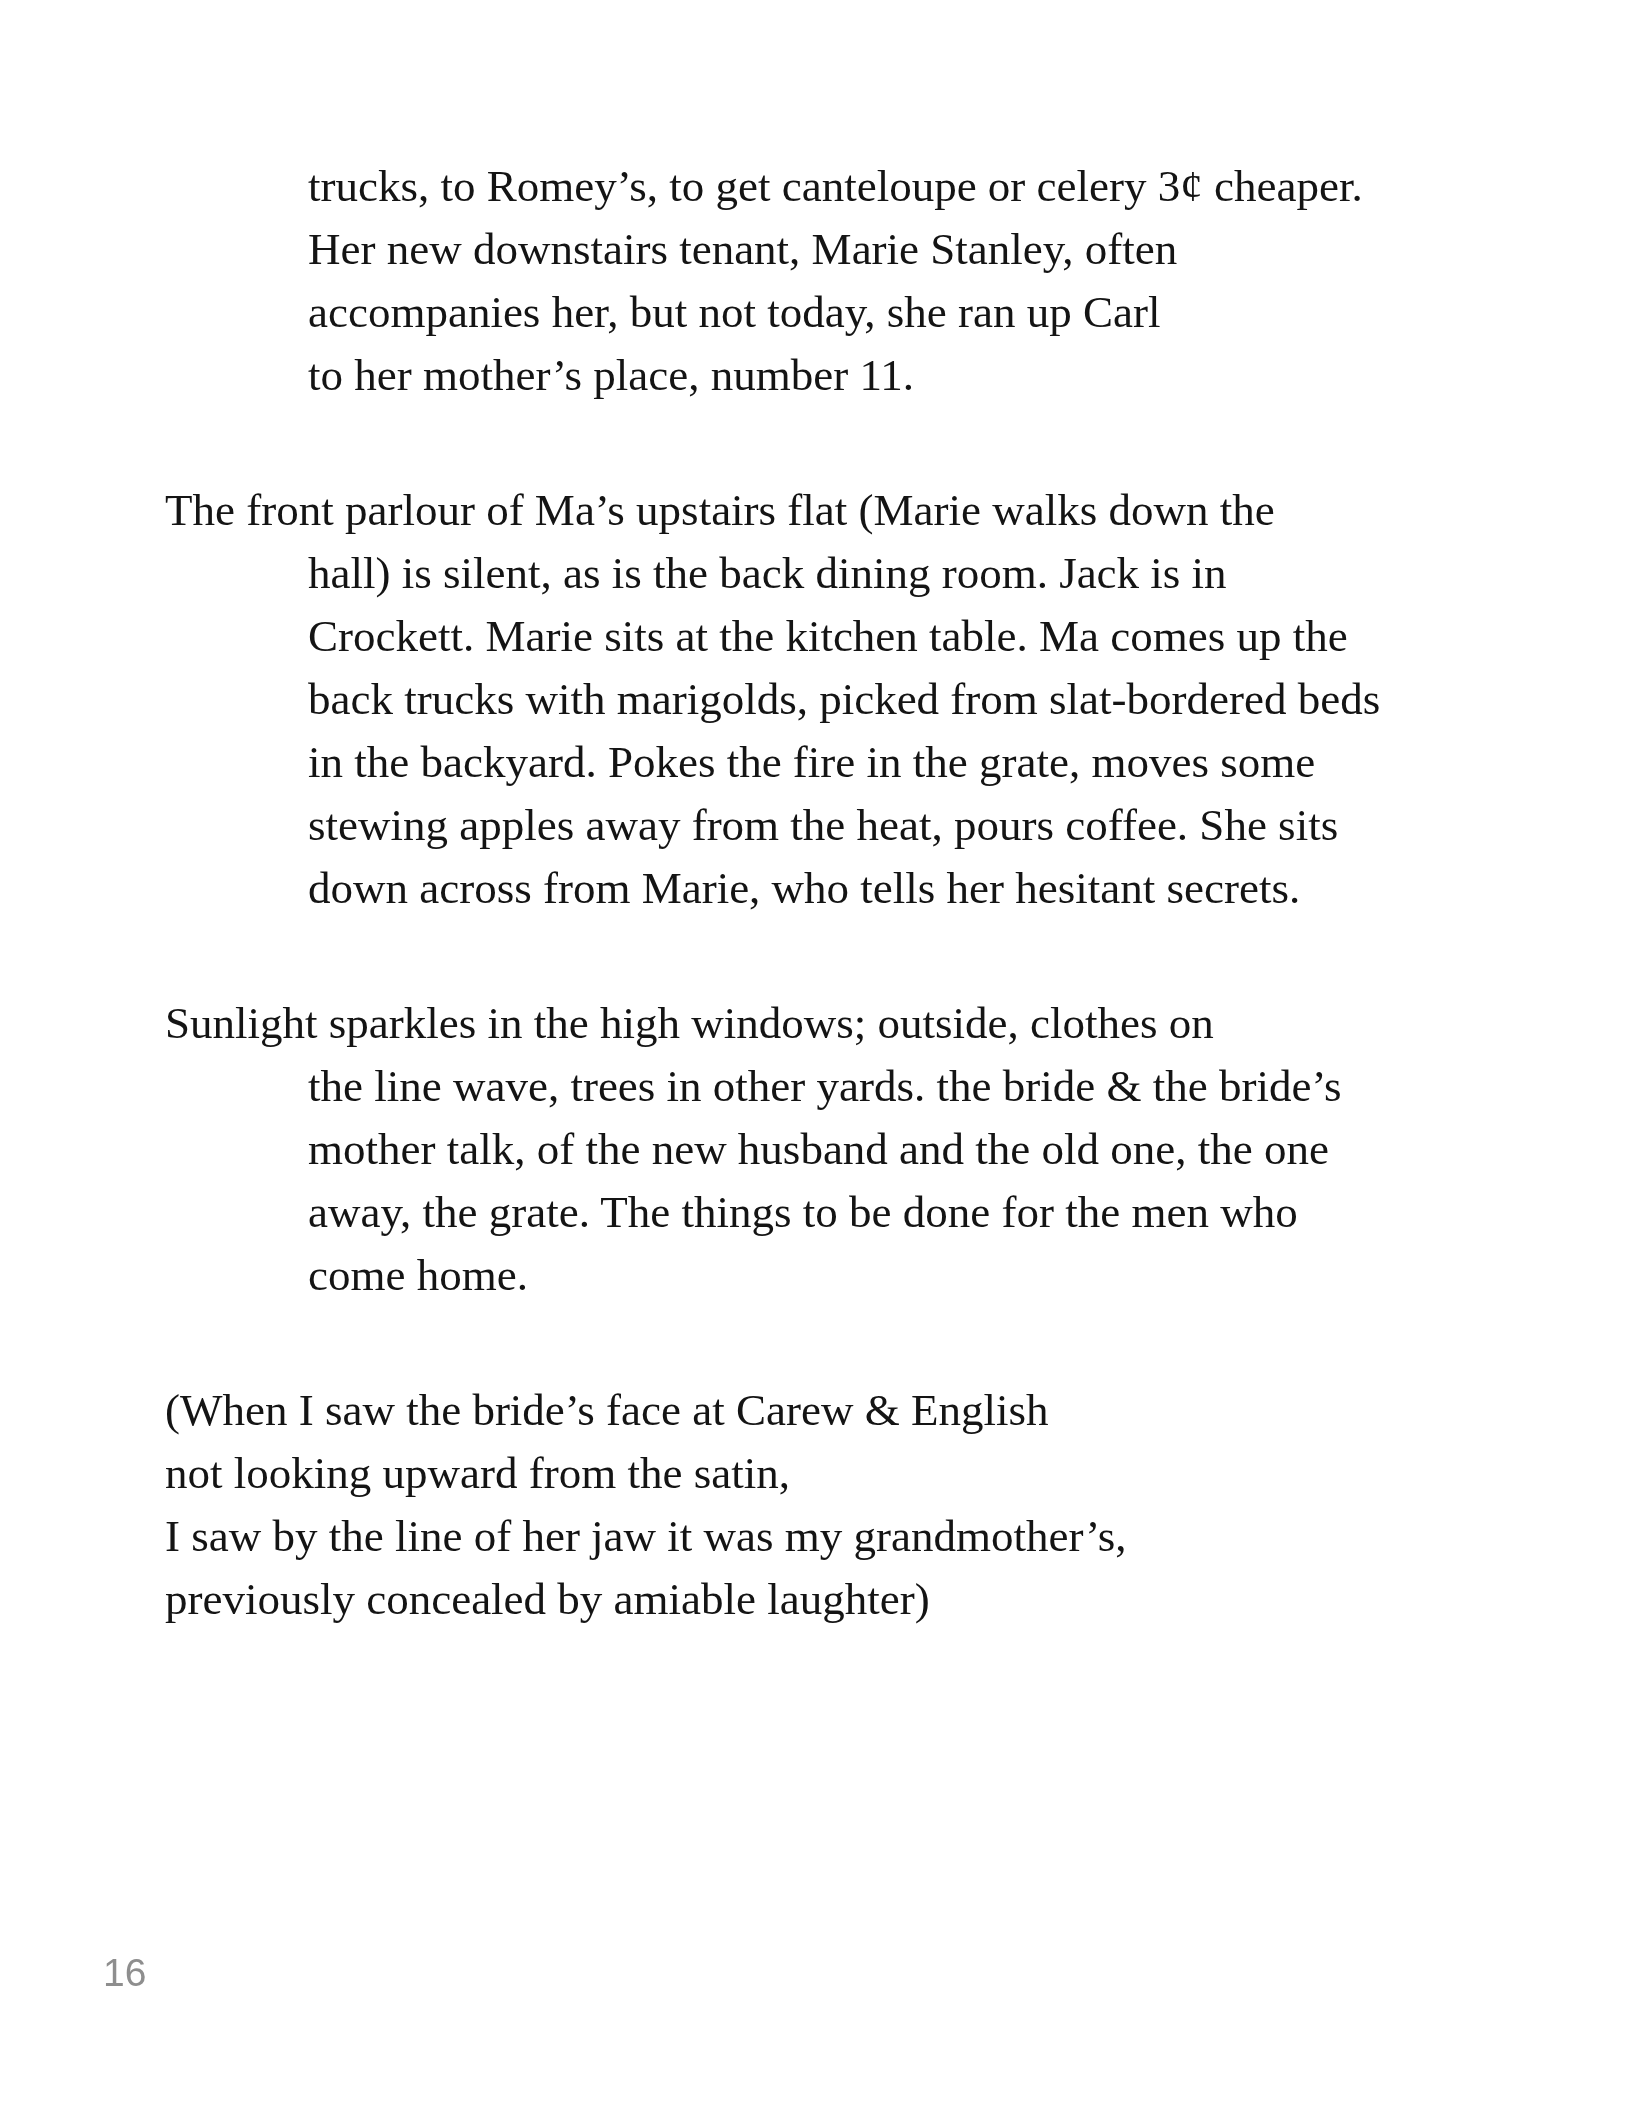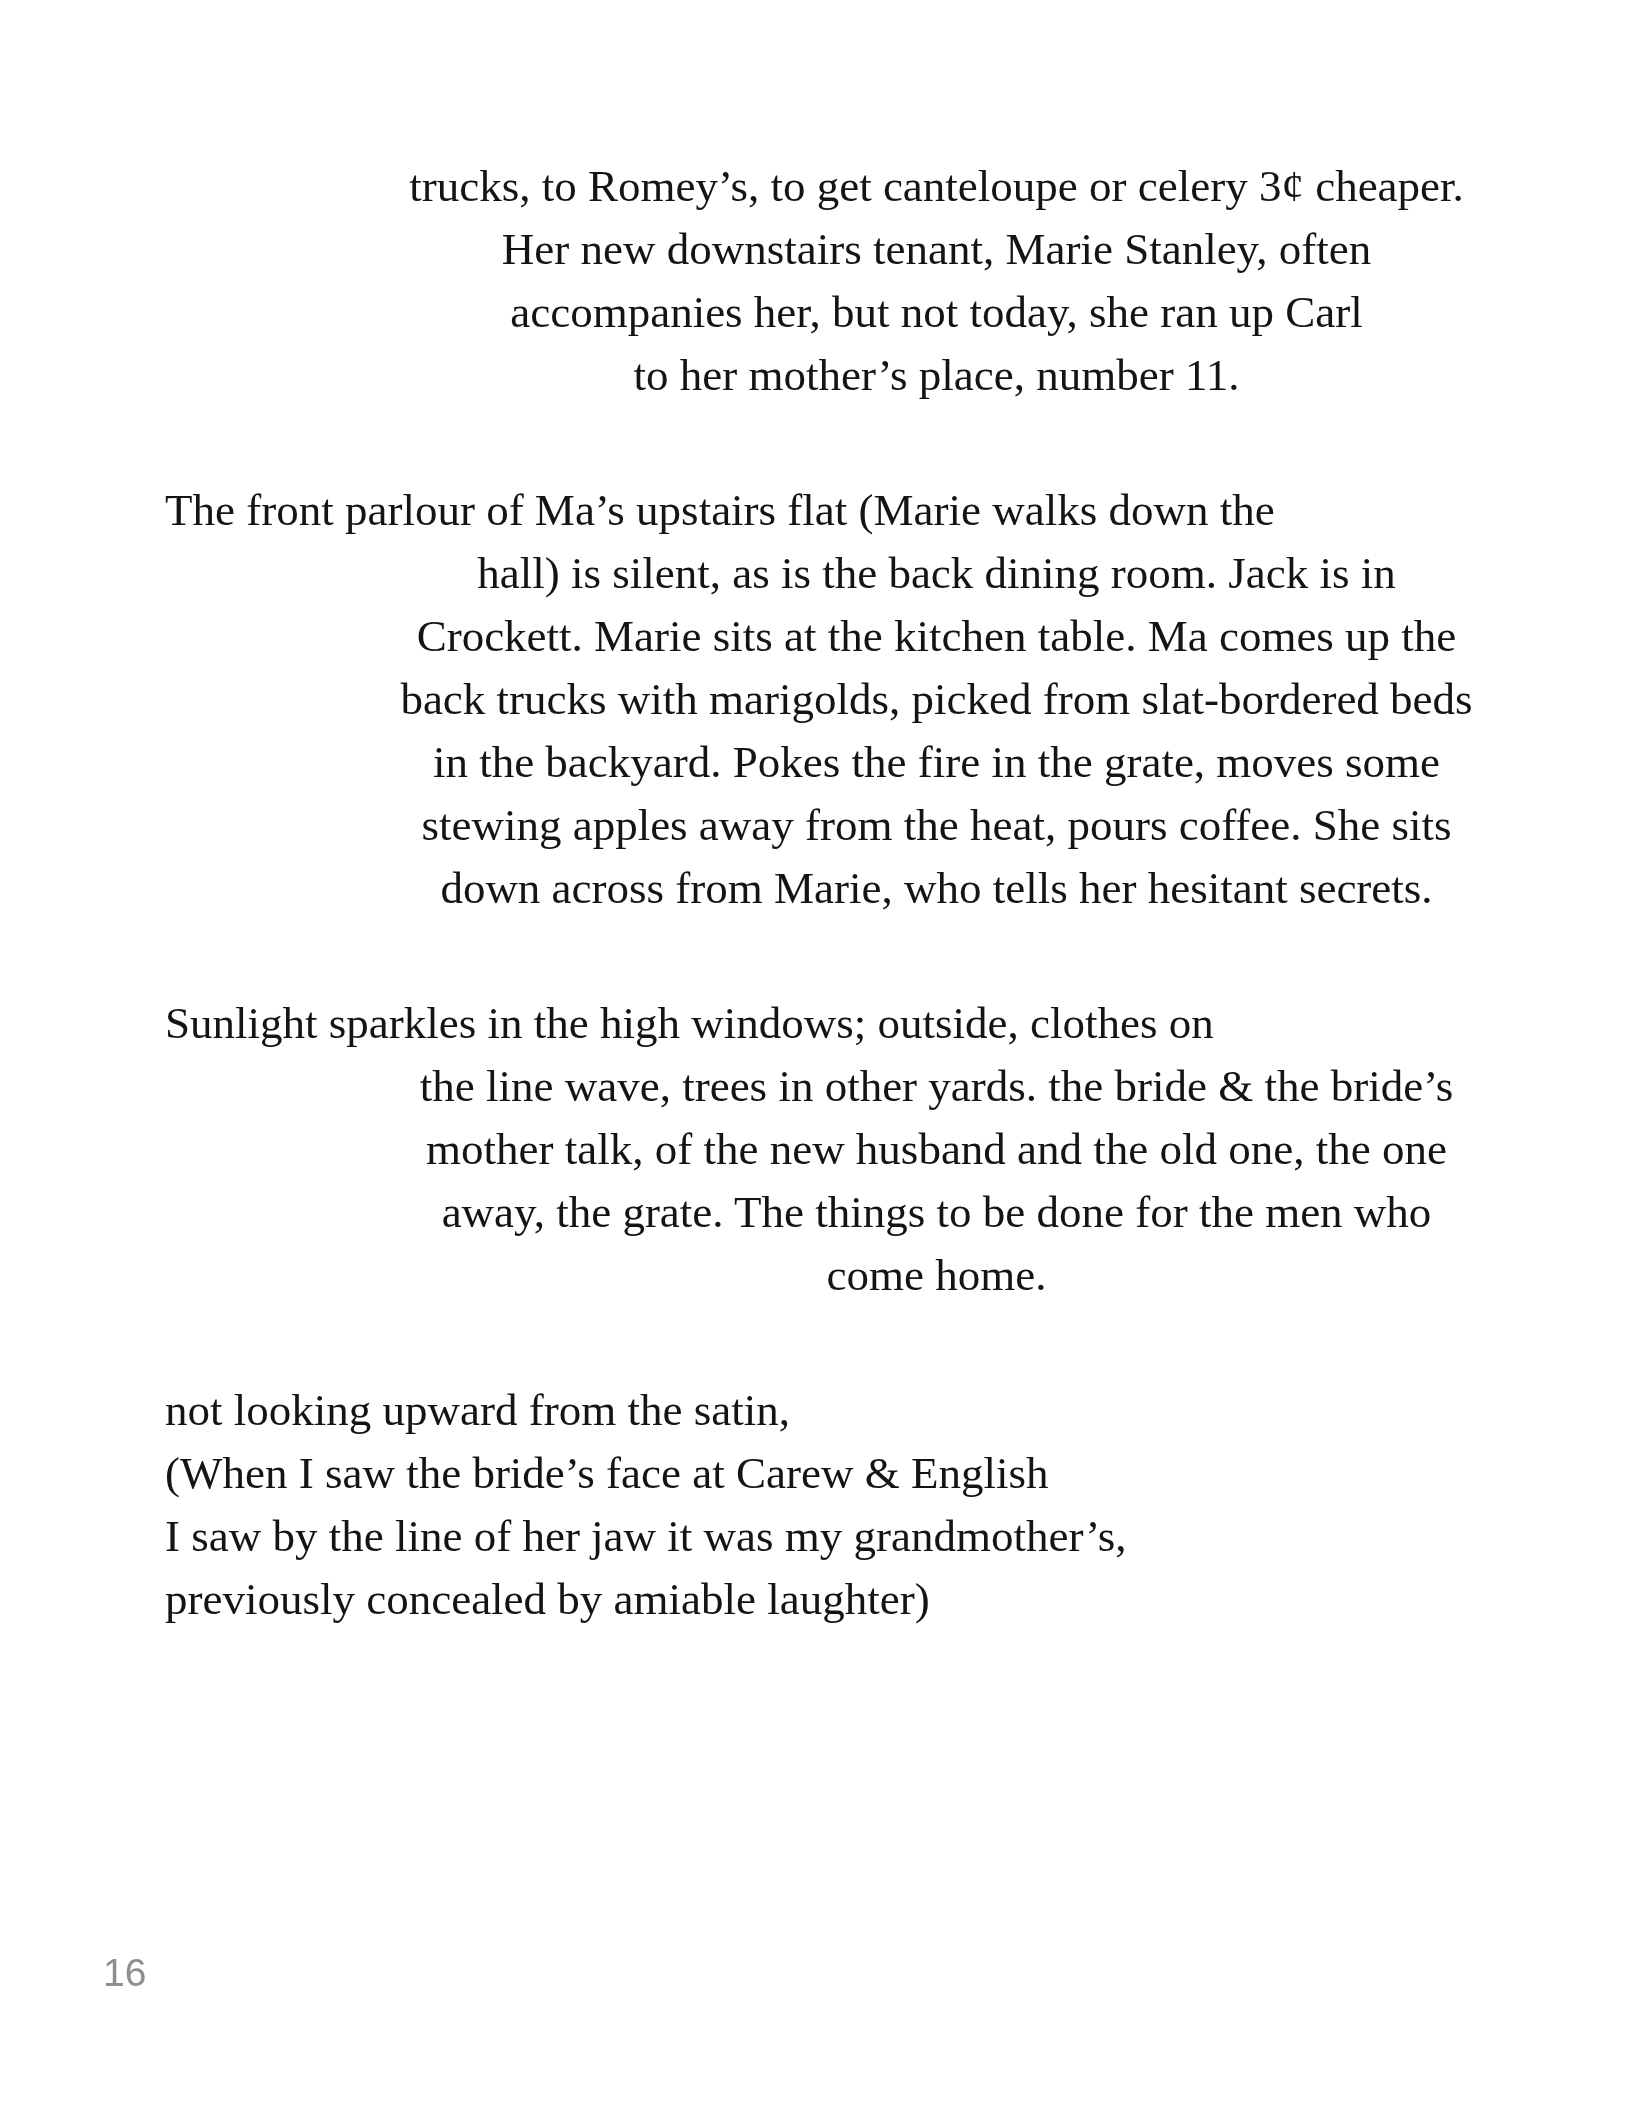--- a/index.html
+++ b/index.html
@@ -26,21 +26,20 @@
     letter-spacing: 0px;
   }
   .stanza {
     margin: 0 0 72px 0;
   }
   .line {
     white-space: pre;
   }
   .line.indent {
     padding-left: 143px;
-    text-align: center;
   }
   .page-number {
     position: absolute;
     left: 103px;
     top: 1953px;
     font-family: Liberation Sans, sans-serif;
     font-size: 39px;
     line-height: 39px;
     color: #8e8e8e;
   }
@@ -66,20 +65,20 @@
         <div class="line indent">down across from Marie, who tells her hesitant secrets.</div>
       </div>
       <div class="stanza">
         <div class="line">Sunlight sparkles in the high windows; outside, clothes on</div>
         <div class="line indent">the line wave, trees in other yards. the bride &amp; the bride’s</div>
         <div class="line indent">mother talk, of the new husband and the old one, the one</div>
         <div class="line indent">away, the grate. The things to be done for the men who</div>
         <div class="line indent">come home.</div>
       </div>
       <div class="stanza">
+        <div class="line">(When I saw the bride’s face at Carew &amp; English</div>
         <div class="line">not looking upward from the satin,</div>
-        <div class="line">(When I saw the bride’s face at Carew &amp; English</div>
         <div class="line">I saw by the line of her jaw it was my grandmother’s,</div>
         <div class="line">previously concealed by amiable laughter)</div>
       </div>
     </div>
   <div class="page-number">16</div>
 </div>
 
 </body></html>

